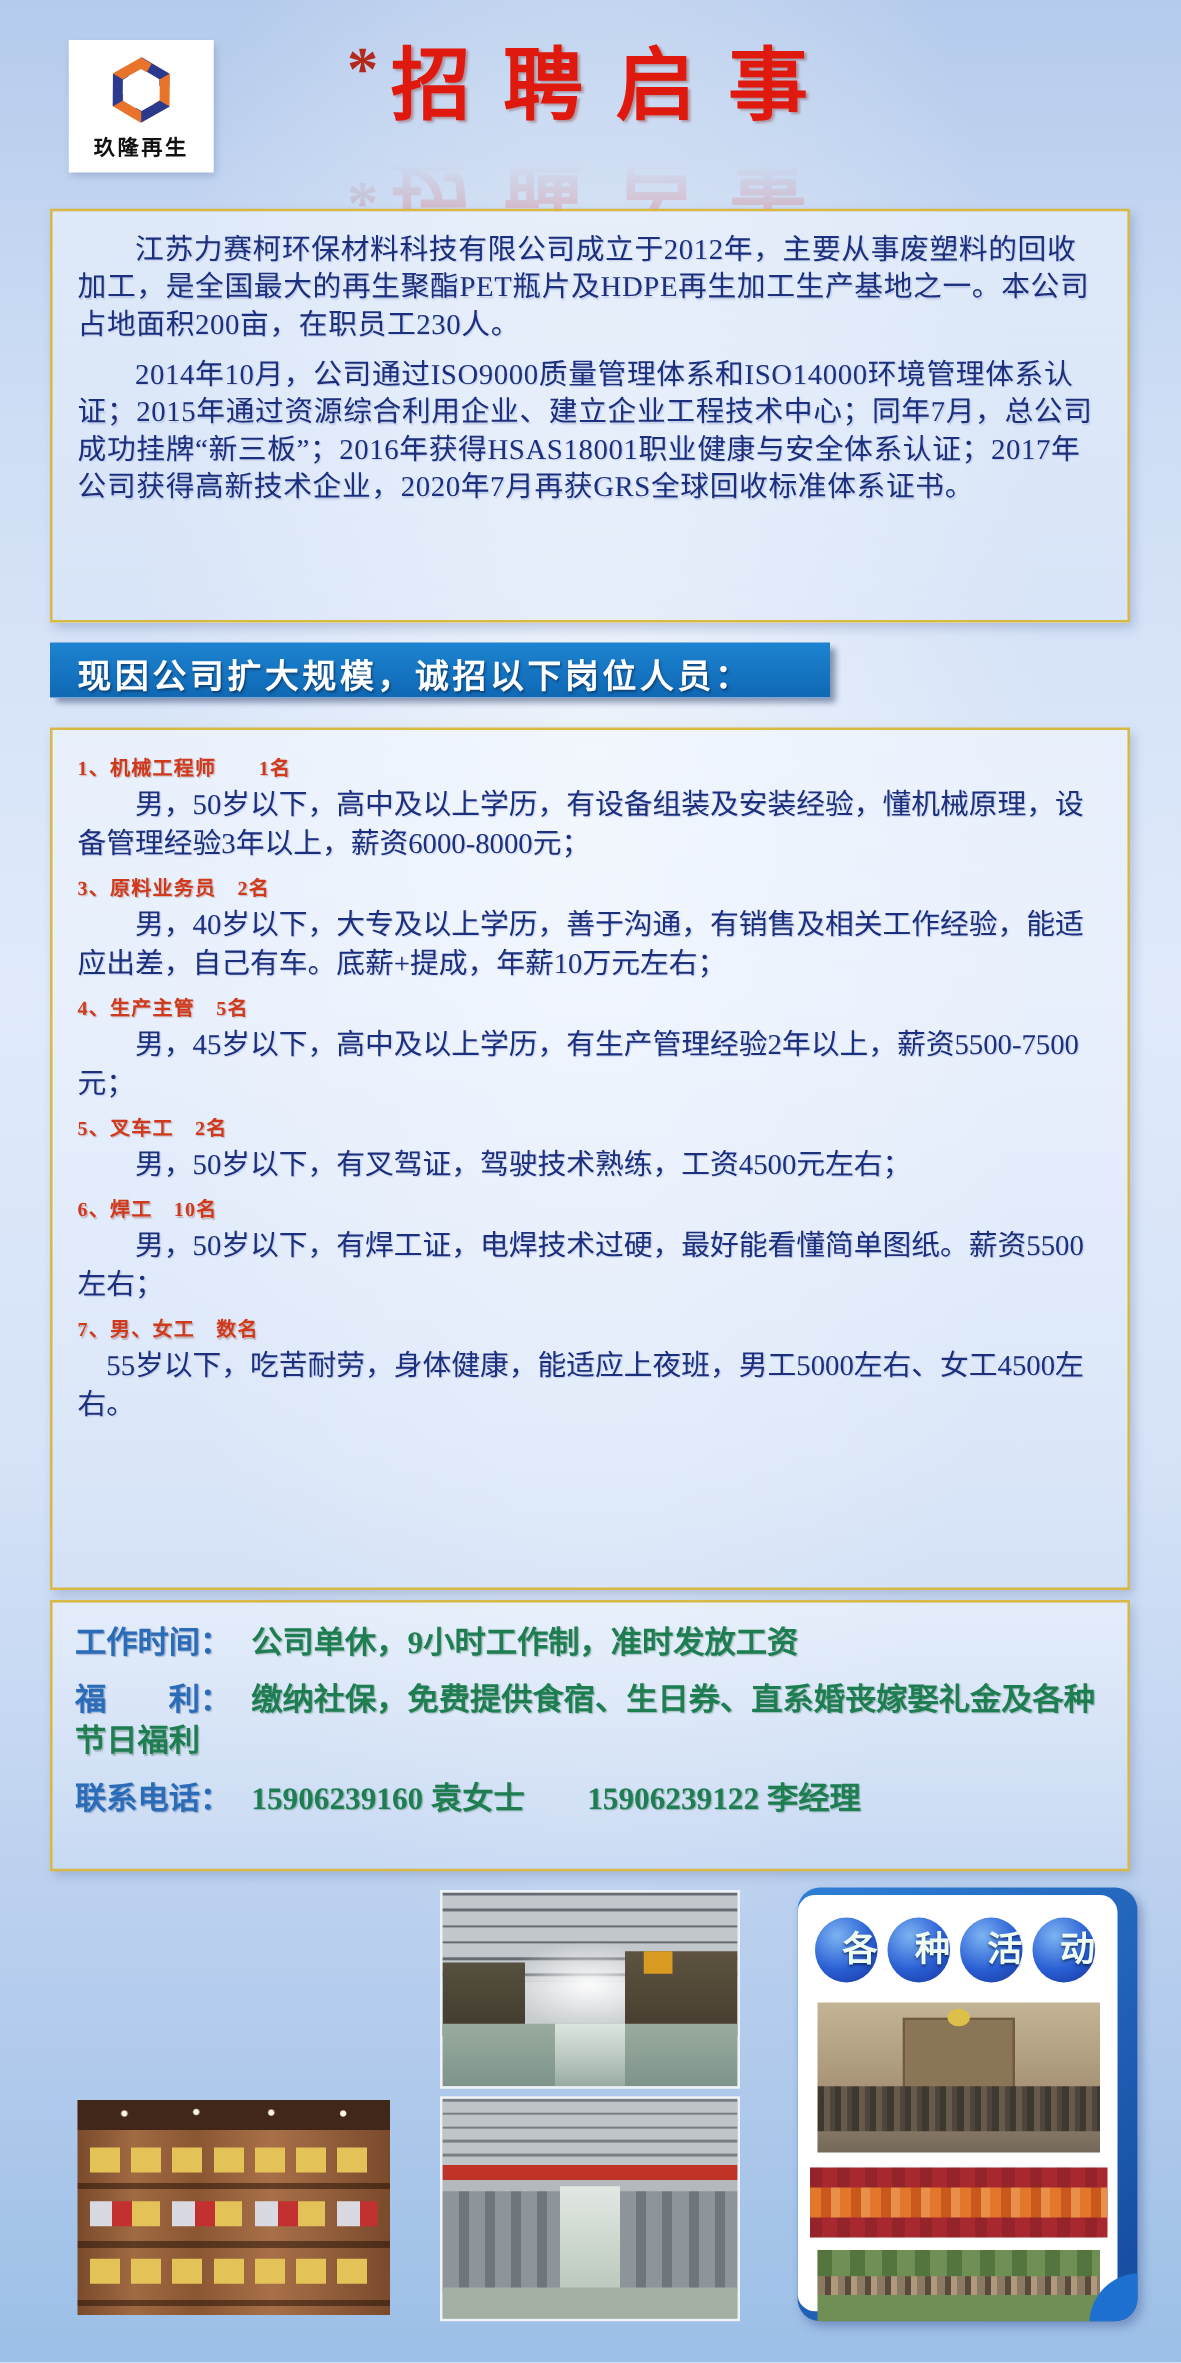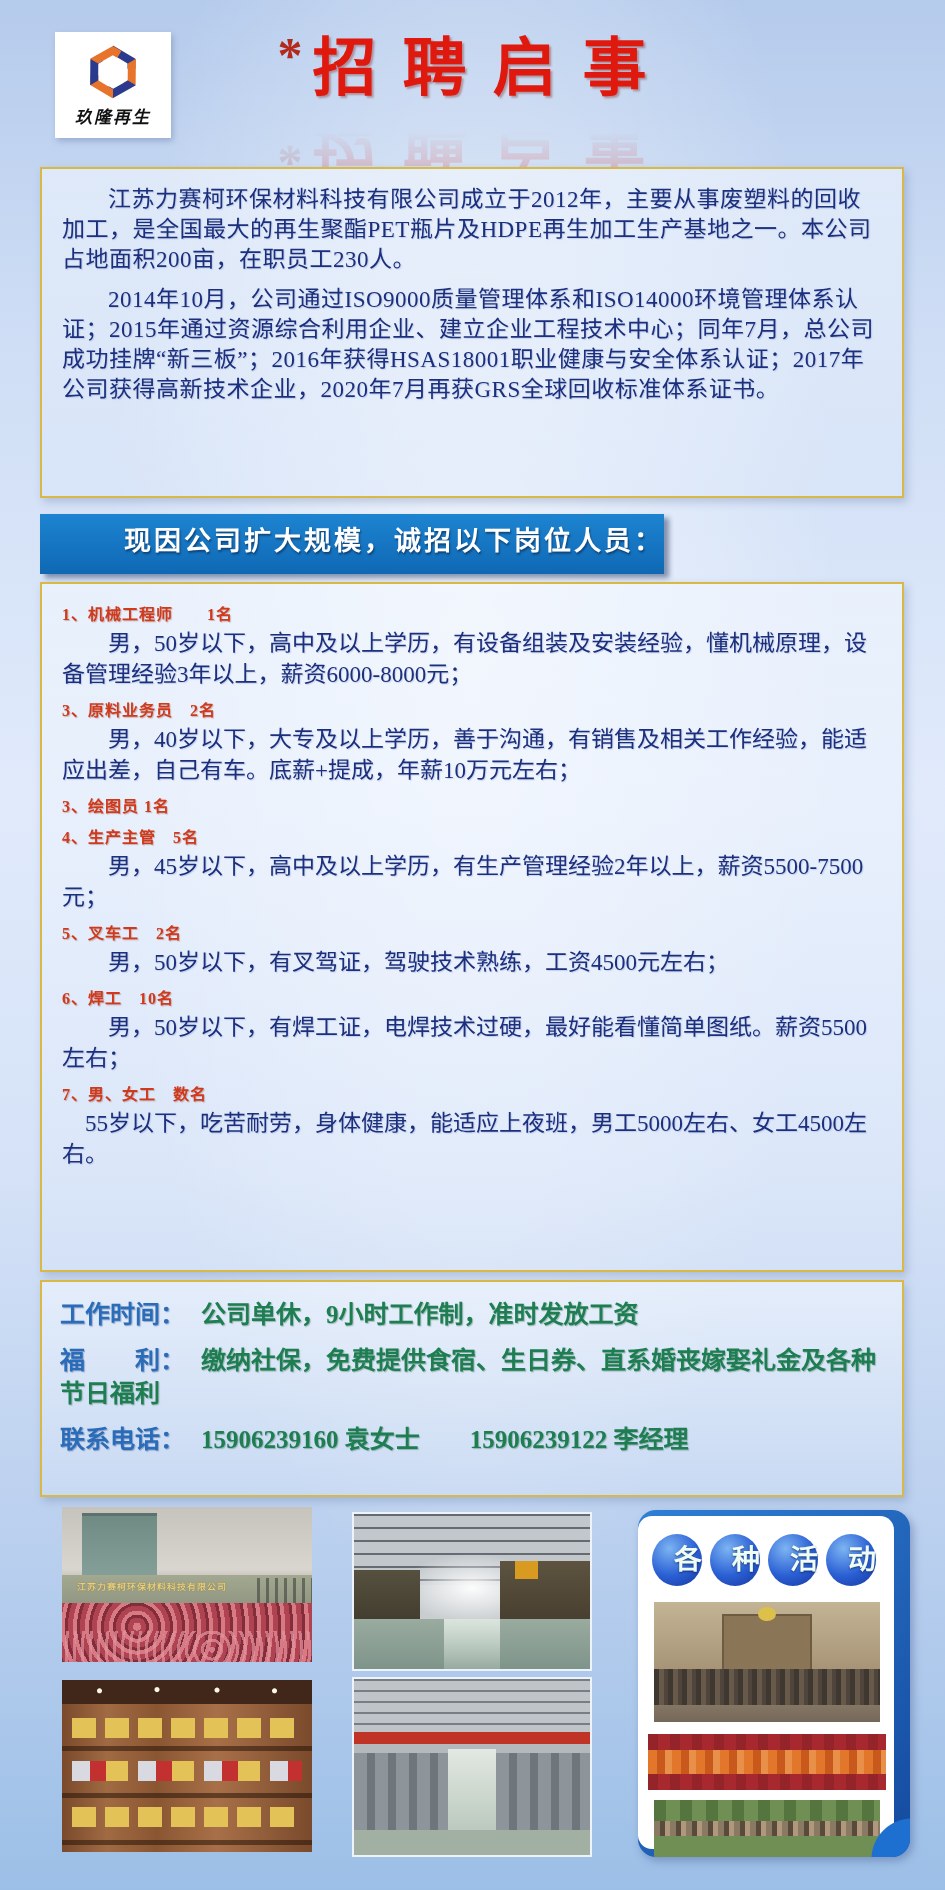--- a/index.html
+++ b/index.html
@@ -7,21 +7,21 @@
     width:945px;height:1890px;overflow:hidden;position:relative;
     font-family:"Liberation Serif","DejaVu Serif",serif;
     background:
       radial-gradient(ellipse at 50% 34%, rgba(255,255,255,.55) 0%, rgba(255,255,255,0) 55%),
       linear-gradient(180deg,#b5cbec 0%,#cfdef5 18%,#e0eafb 42%,#d5e2f7 62%,#b9cfee 82%,#9cbfe7 100%);
   }
   .abs{position:absolute;}
 
   
   .logo-card{left:55px;top:32px;width:116px;height:106px;background:#ffffff;
-    box-shadow:2px 3px 6px rgba(80,100,150,.35);text-align:center;font-style:italic;}
+    box-shadow:2px 3px 6px rgba(80,100,150,.35);text-align:center;}
   .logo-card svg{margin-top:7px;}
   .logo-text{font-family:"Liberation Sans","DejaVu Sans",sans-serif;font-weight:bold;
     font-size:17px;color:#111;letter-spacing:2px;line-height:1;}
   .title-wrap{left:205px;top:30px;width:540px;text-align:center;line-height:1;}
   .title-line .star{font-size:50px;font-weight:bold;color:#b3291c;vertical-align:18px;margin-right:10px;}
   .title-line .title-text{font-size:64px;font-weight:900;color:#e0190f;letter-spacing:26px;
     text-shadow:2px 2px 2px rgba(120,20,10,.35);}
   .title-reflection{transform:scaleY(-1);opacity:.35;margin-top:2px;
     -webkit-mask-image:linear-gradient(180deg,rgba(0,0,0,.6),transparent 60%);
     mask-image:linear-gradient(180deg,rgba(0,0,0,.6),transparent 60%);}
@@ -29,27 +29,27 @@
   .title-reflection .title-text{font-size:64px;font-weight:900;color:#e0190f;letter-spacing:26px;}
 
   
   .box{border:2px solid #d9b945;
     background:linear-gradient(180deg,rgba(246,250,255,.55),rgba(224,234,250,.30));
     box-shadow:3px 4px 8px rgba(90,110,160,.30);box-sizing:border-box;}
   .intro-box{left:40px;top:167px;width:864px;height:331px;padding:16px 20px 0 20px;}
   .intro-box p{margin:0 0 10px 0;font-size:23px;line-height:30px;color:#1c2f7d;
     text-indent:2em;letter-spacing:.5px;text-shadow:1px 1px 1px rgba(130,150,200,.35);}
 
-  .banner{left:40px;top:514px;width:624px;height:60px;line-height:54px;
+  .banner{left:40px;top:514px;width:624px;height:44px;line-height:54px;
     background:linear-gradient(180deg,#1d84d1,#0f68b4);
     box-shadow:5px 4px 5px rgba(15,35,80,.45);
     font-family:"Liberation Sans","DejaVu Sans",sans-serif;
     color:#ffffff;font-weight:bold;font-size:27px;letter-spacing:3px;
     padding-left:22px;box-sizing:border-box;
-    text-shadow:1px 2px 2px rgba(10,30,60,.55);text-align:right;}
+    text-shadow:1px 2px 2px rgba(10,30,60,.55);}
 
   .jobs-box{left:40px;top:582px;width:864px;height:690px;padding:10px 20px 0 20px;}
   .job h3{margin:7px 0 3px 0;font-size:16px;font-weight:bold;color:#cf3a1d;
     letter-spacing:1px;text-shadow:1px 1px 1px rgba(130,40,20,.30);}
   .job p{margin:0 0 4px 0;font-size:23px;line-height:31px;color:#1c2f7d;
     text-indent:2em;text-shadow:1px 1px 1px rgba(130,150,200,.35);}
   .job.last p{text-indent:1em;}
 
   .info-box{left:40px;top:1280px;width:864px;height:217px;padding:16px 18px 15px 18px;}
   .info-row{margin:0 0 13px 0;font-size:25px;font-weight:bold;line-height:33px;}
@@ -183,21 +183,20 @@
   <section class="abs box jobs-box">
     <div class="job">
       <h3>1、机械工程师　　1名</h3>
       <p>男，50岁以下，高中及以上学历，有设备组装及安装经验，懂机械原理，设备管理经验3年以上，薪资6000-8000元；</p>
     </div>
     <div class="job">
       <h3>3、原料业务员　2名</h3>
       <p>男，40岁以下，大专及以上学历，善于沟通，有销售及相关工作经验，能适应出差，自己有车。底薪+提成，年薪10万元左右；</p>
     </div>
     <div class="job">
-      <h3>3、绘图员 1名</h3>
     </div>
     <div class="job">
       <h3>4、生产主管　5名</h3>
       <p>男，45岁以下，高中及以上学历，有生产管理经验2年以上，薪资5500-7500元；</p>
     </div>
     <div class="job">
       <h3>5、叉车工　2名</h3>
       <p>男，50岁以下，有叉驾证，驾驶技术熟练，工资4500元左右；</p>
     </div>
     <div class="job">
@@ -217,28 +216,20 @@
     <p class="info-row">
       <span class="label">福　　利：</span><span class="value">缴纳社保，免费提供食宿、生日券、直系婚丧嫁娶礼金及各种节日福利</span>
     </p>
     <p class="info-row">
       <span class="label">联系电话：</span><span class="value">15906239160 袁女士　　15906239122 李经理</span>
     </p>
   </section>
 
   <div class="abs gallery">
 
-    <div class="photo p1">
-      <div class="layer building"></div>
-      <div class="layer wall"></div>
-      <div class="layer sign">江苏力赛柯环保材料科技有限公司</div>
-      <div class="layer fence"></div>
-      <div class="layer flowers"></div>
-      <div class="layer flowers2"></div>
-    </div>
 
     <div class="photo p2">
       <div class="layer shelves"></div>
       <div class="layer sign"></div>
       <div class="layer band1"></div>
       <div class="layer band2"></div>
       <div class="layer band3"></div>
     </div>
 
     <div class="photo p3">

